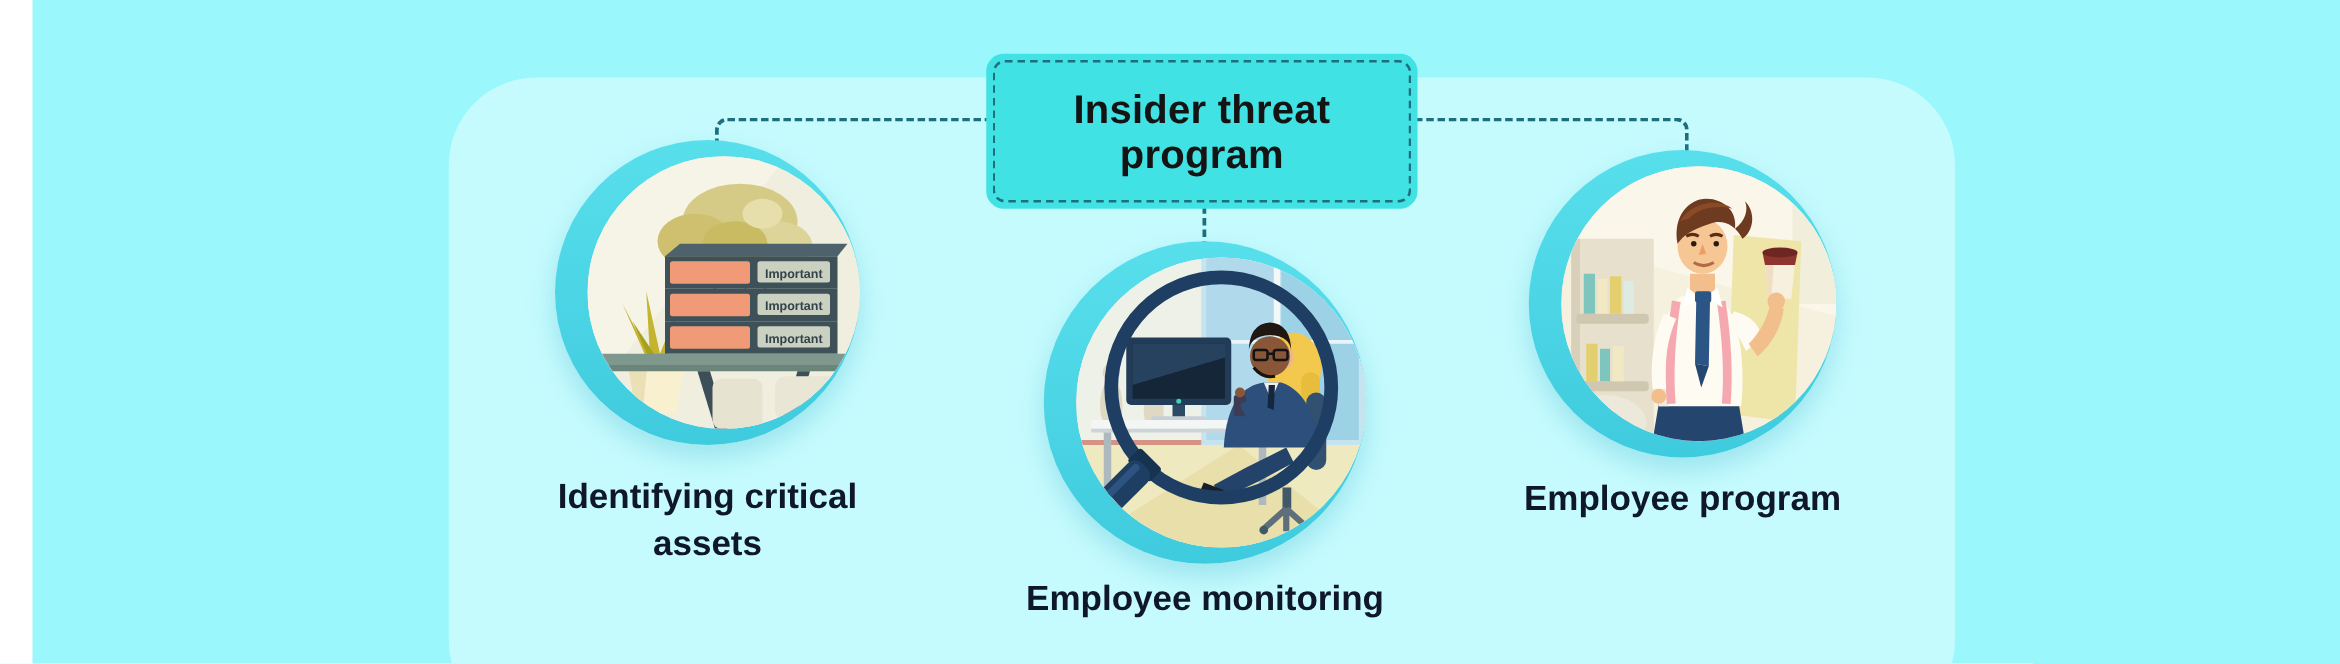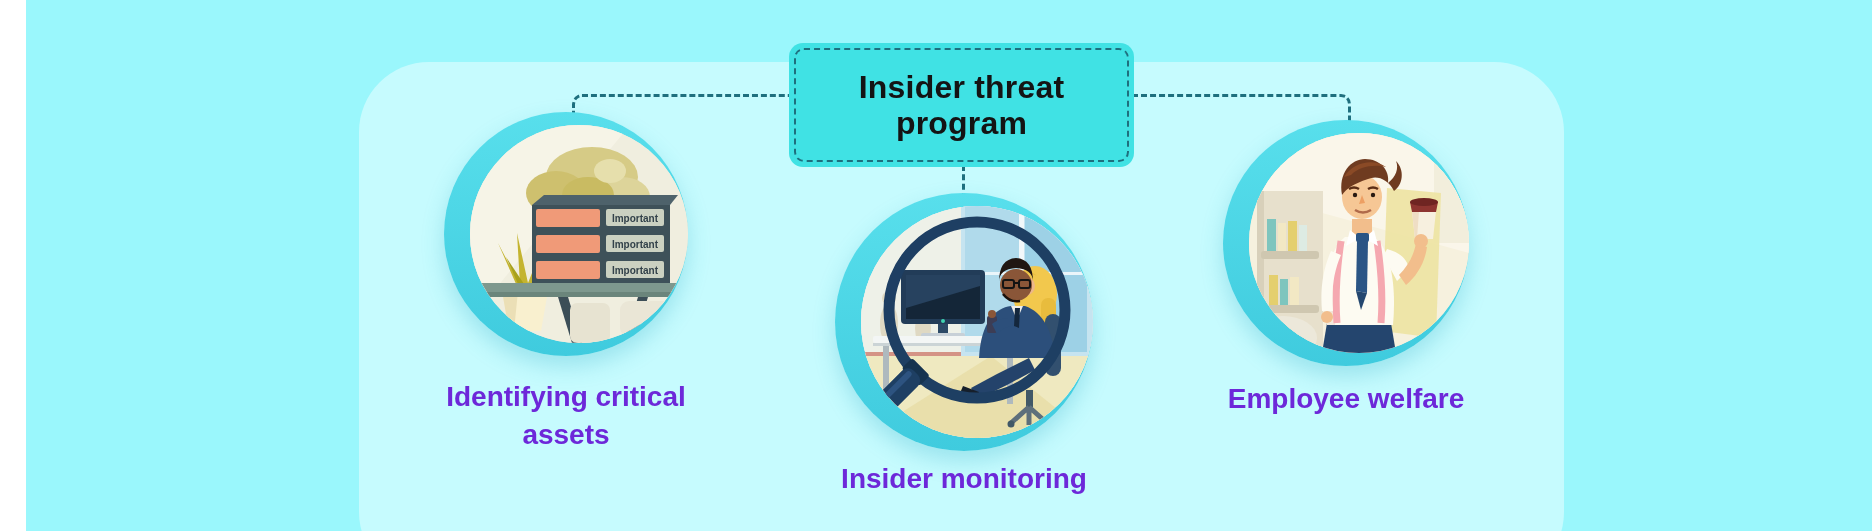--- a/index.html
+++ b/index.html
@@ -38,21 +38,21 @@
   .disc{border-radius:50%;overflow:hidden;background:#EFEDE0;}
   .disc svg{display:block;width:100%;height:100%;}
   .ring.n1{left:418px;top:112px;width:244px;height:244px;}
   .ring.n1 .disc{width:218px;height:218px;}
   .ring.n2{left:809px;top:193px;width:258px;height:258px;}
   .ring.n2 .disc{width:232px;height:232px;}
   .ring.n3{left:1197px;top:120px;width:246px;height:246px;}
   .ring.n3 .disc{width:220px;height:220px;}
 
   
-  .caption{position:absolute;z-index:4;text-align:center;color:#6d28d9;
+  .caption{position:absolute;z-index:4;text-align:center;color:#0f172a;
            font-size:28px;font-weight:600;line-height:1.35;}
   .cap1{left:390px;top:378px;width:300px;}
   .cap2{left:768px;top:460px;width:340px;}
   .cap3{left:1150px;top:380px;width:340px;}
 
   svg text{font-family:"Liberation Sans","DejaVu Sans",sans-serif;font-weight:600;}
 </style>
 </head>
 <body>
 
@@ -250,16 +250,16 @@
           <circle cx="106" cy="62" r="2.2" fill="#2A1A12"></circle>
           <circle cx="124" cy="62" r="2.2" fill="#2A1A12"></circle>
           <path d="M113,62 L116,70 L110,71 Z" fill="#ED9F63"></path>
           <path d="M106,77 Q114,82 122,77" stroke="#B06A4A" stroke-width="2.5" fill="none"></path>
         </g>
       </svg>
     </div>
   </div>
 
   <div class="caption cap1">Identifying critical assets</div>
-  <div class="caption cap2">Insider monitoring</div>
-  <div class="caption cap3">Employee welfare</div>
+  <div class="caption cap2">Employee monitoring</div>
+  <div class="caption cap3">Employee program</div>
 
 </div>
 
 </body></html>

